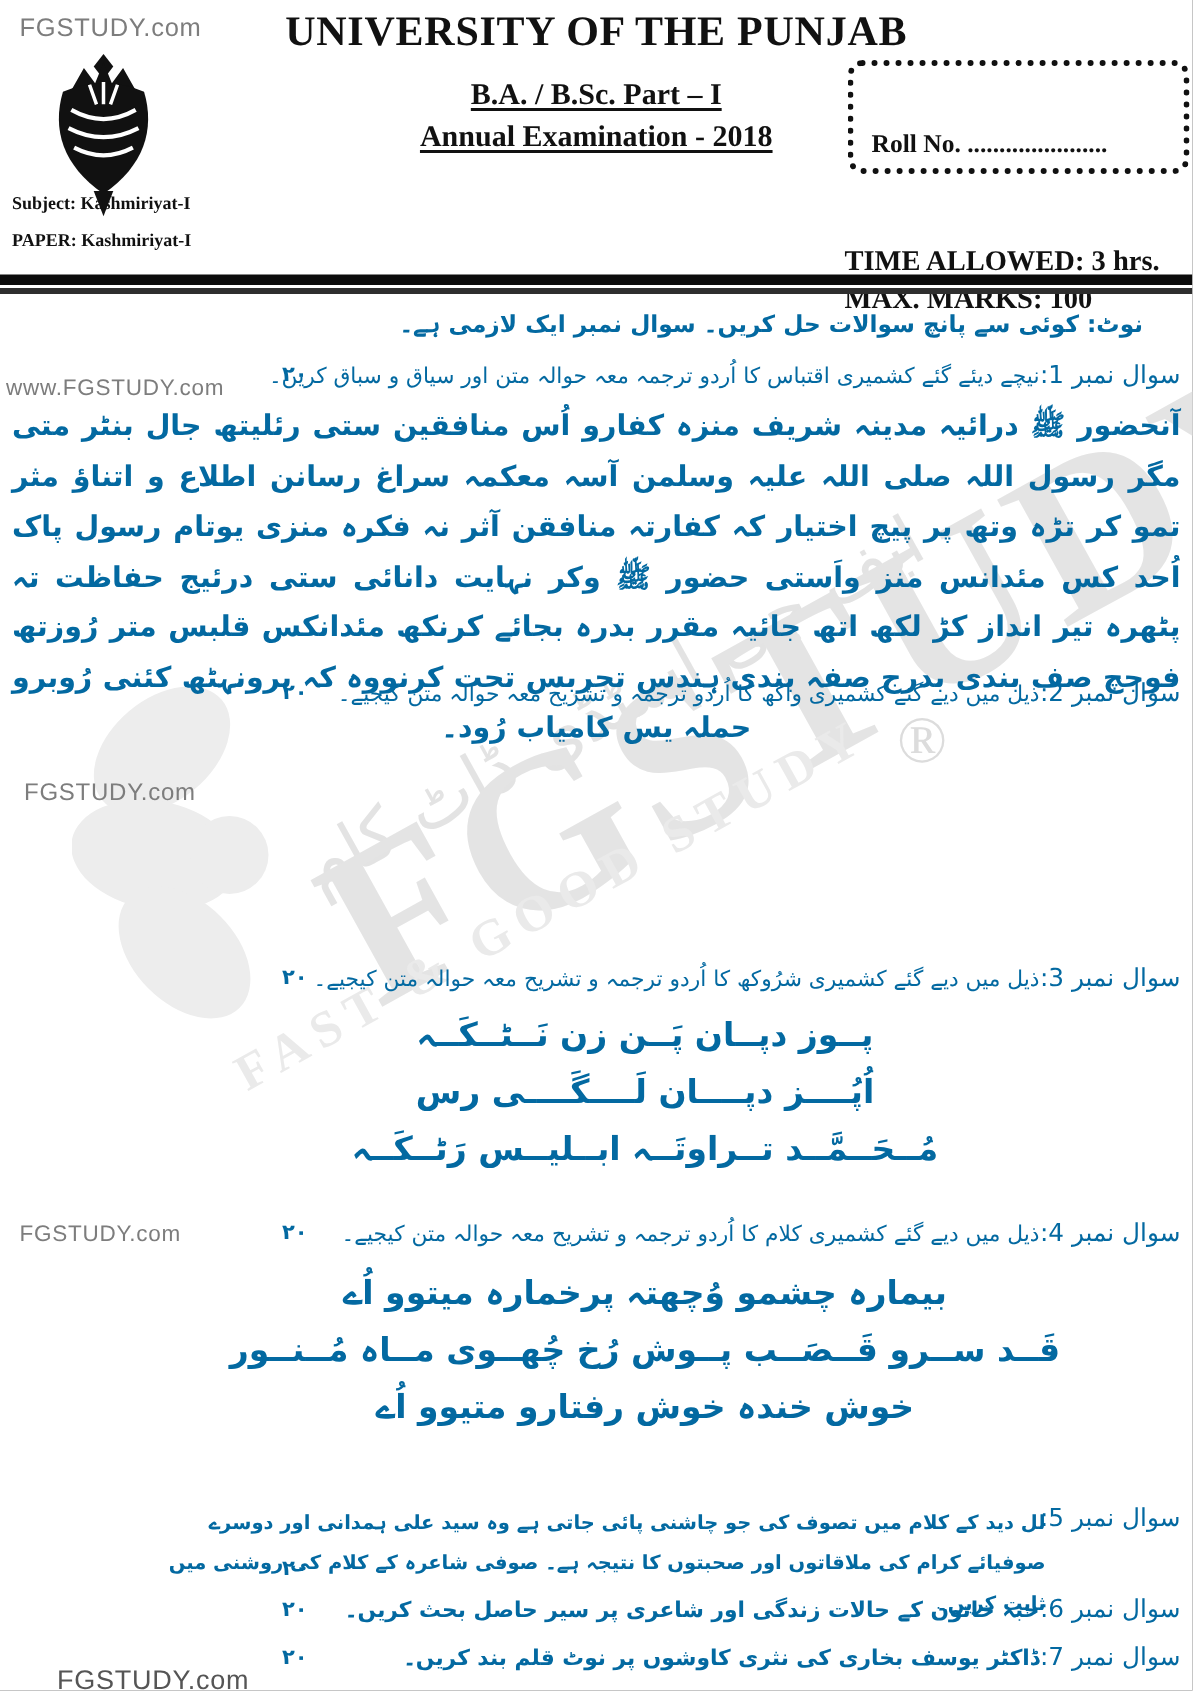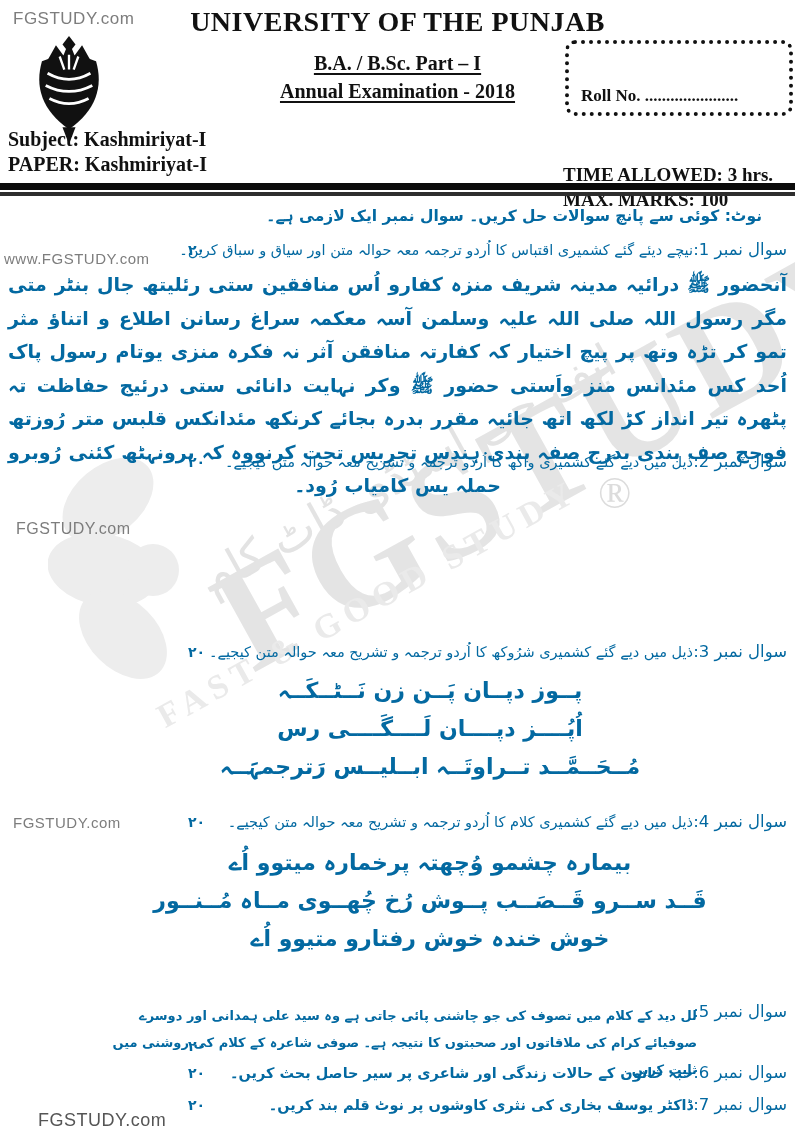--- a/index.html
+++ b/index.html
@@ -30,21 +30,21 @@
   .wm-reg{left:598px; top:468px; font-size:44px; color:#dcdcdc; font-family:"Liberation Serif", serif;}
   
   .uni-title{left:0; top:6px; width:100%; text-align:center; font-size:28px; font-weight:bold; letter-spacing:.5px;}
   .logo{left:20px; top:36px; width:98px; height:110px;}
   .center-line{left:0; width:100%; text-align:center; font-size:20px; font-weight:bold; text-decoration:underline; text-underline-offset:3px;}
   .roll-box{
     left:565px; top:40px; width:220px; height:68px;
     border:4px dotted #111; border-radius:10px;
   }
   .roll-label{position:absolute; left:12px; bottom:6px; font-size:17px; font-weight:bold; white-space:nowrap;}
-  .subj{left:8px; font-size:20px; font-weight:bold;}
+  .subj{left:8px; font-size:12px; font-weight:bold;}
   .timemarks{left:563px; font-size:19px; font-weight:bold;margin-top:32px;}
   .double-rule{left:0; top:183px; width:795px;}
   .double-rule .b1{height:7px; background:#0b0b0b;}
   .double-rule .b2{height:2px; background:#fff;}
   .double-rule .b3{height:4px; background:#2e2e2e;}
   
   .ur{direction:rtl; font-family:"DejaVu Sans", sans-serif; color:#0369a1;}
   .note-line{right:33px; top:207px; font-size:15.5px; font-weight:bold; white-space:nowrap;}
   .qrow{left:0; right:0; height:30px;}
   .qlabel{position:absolute; right:8px; top:0; font-size:16.5px; font-weight:normal; white-space:nowrap;}
@@ -135,21 +135,21 @@
   <div class="abs wm-small" style="left:16px;top:520px;font-size:16px;">FGSTUDY.com</div>
 
   <div class="abs qrow" style="top:642px;">
     <span class="ur qlabel">سوال نمبر 3:</span>
     <span class="ur qinstr">ذیل میں دیے گئے کشمیری شرُوکھ کا اُردو ترجمہ و تشریح معہ حوالہ متن کیجیے۔</span>
     <span class="ur qmarks">۲۰</span>
   </div>
   <div class="abs ur verse-block vb3">
     <div>پــوز دپــان پَــن زن نَــٹــکَــہ</div>
     <div>اُپُــــز دپــــان لَــــگَــــی رس</div>
-    <div>مُــحَــمَّــد تــراوتَــہ ابــلیــس رَترجمہَــہ</div>
+    <div>مُــحَــمَّــد تــراوتَــہ ابــلیــس رَٹــکَــہ</div>
   </div>
 
   <div class="abs qrow" style="top:812px;">
     <span class="ur qlabel">سوال نمبر 4:</span>
     <span class="ur qinstr">ذیل میں دیے گئے کشمیری کلام کا اُردو ترجمہ و تشریح معہ حوالہ متن کیجیے۔</span>
     <span class="ur qmarks">۲۰</span>
   </div>
   <div class="abs wm-small" style="left:13px;top:814px;font-size:15px;">FGSTUDY.com</div>
   <div class="abs ur verse-block vb4">
     <div>بیمارہ چشمو وُچھتہ پرخمارہ میتوو اُے</div>

